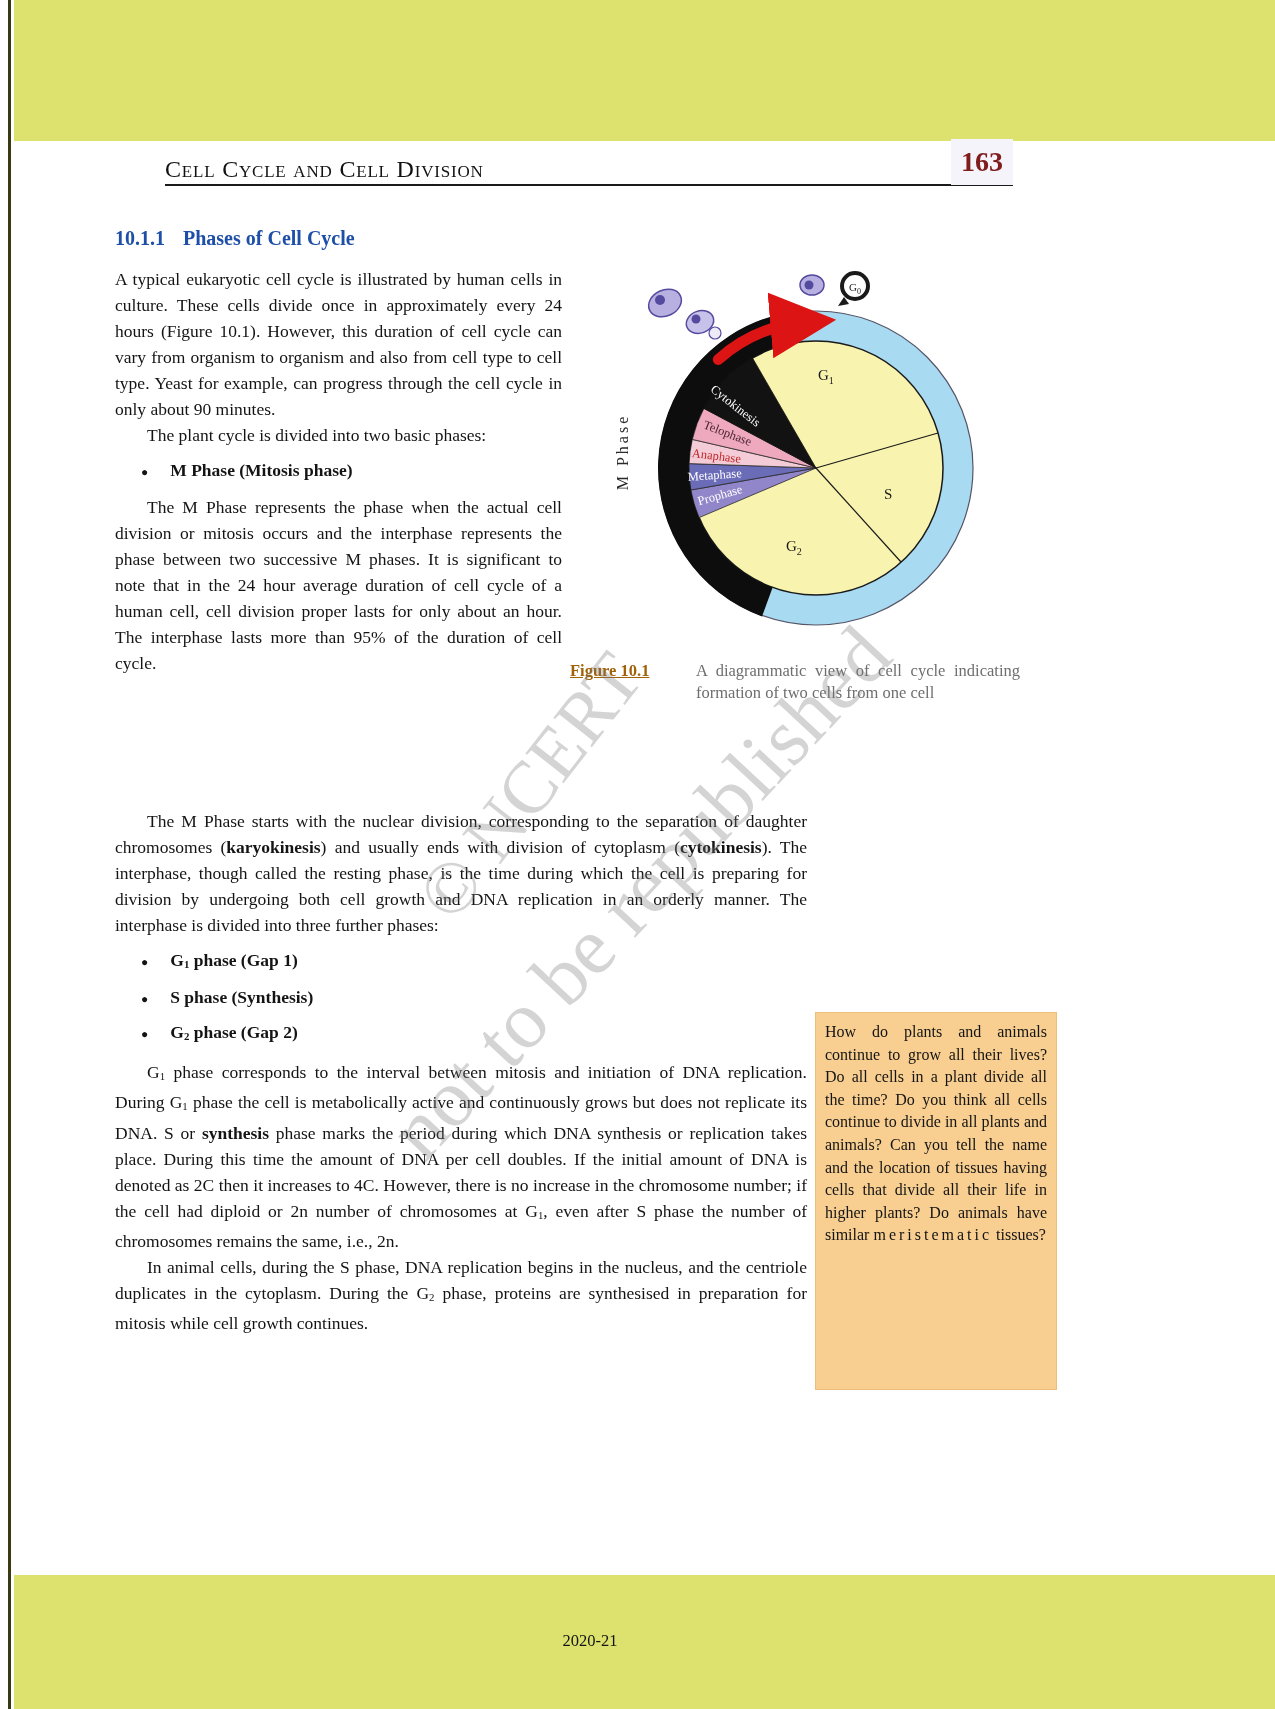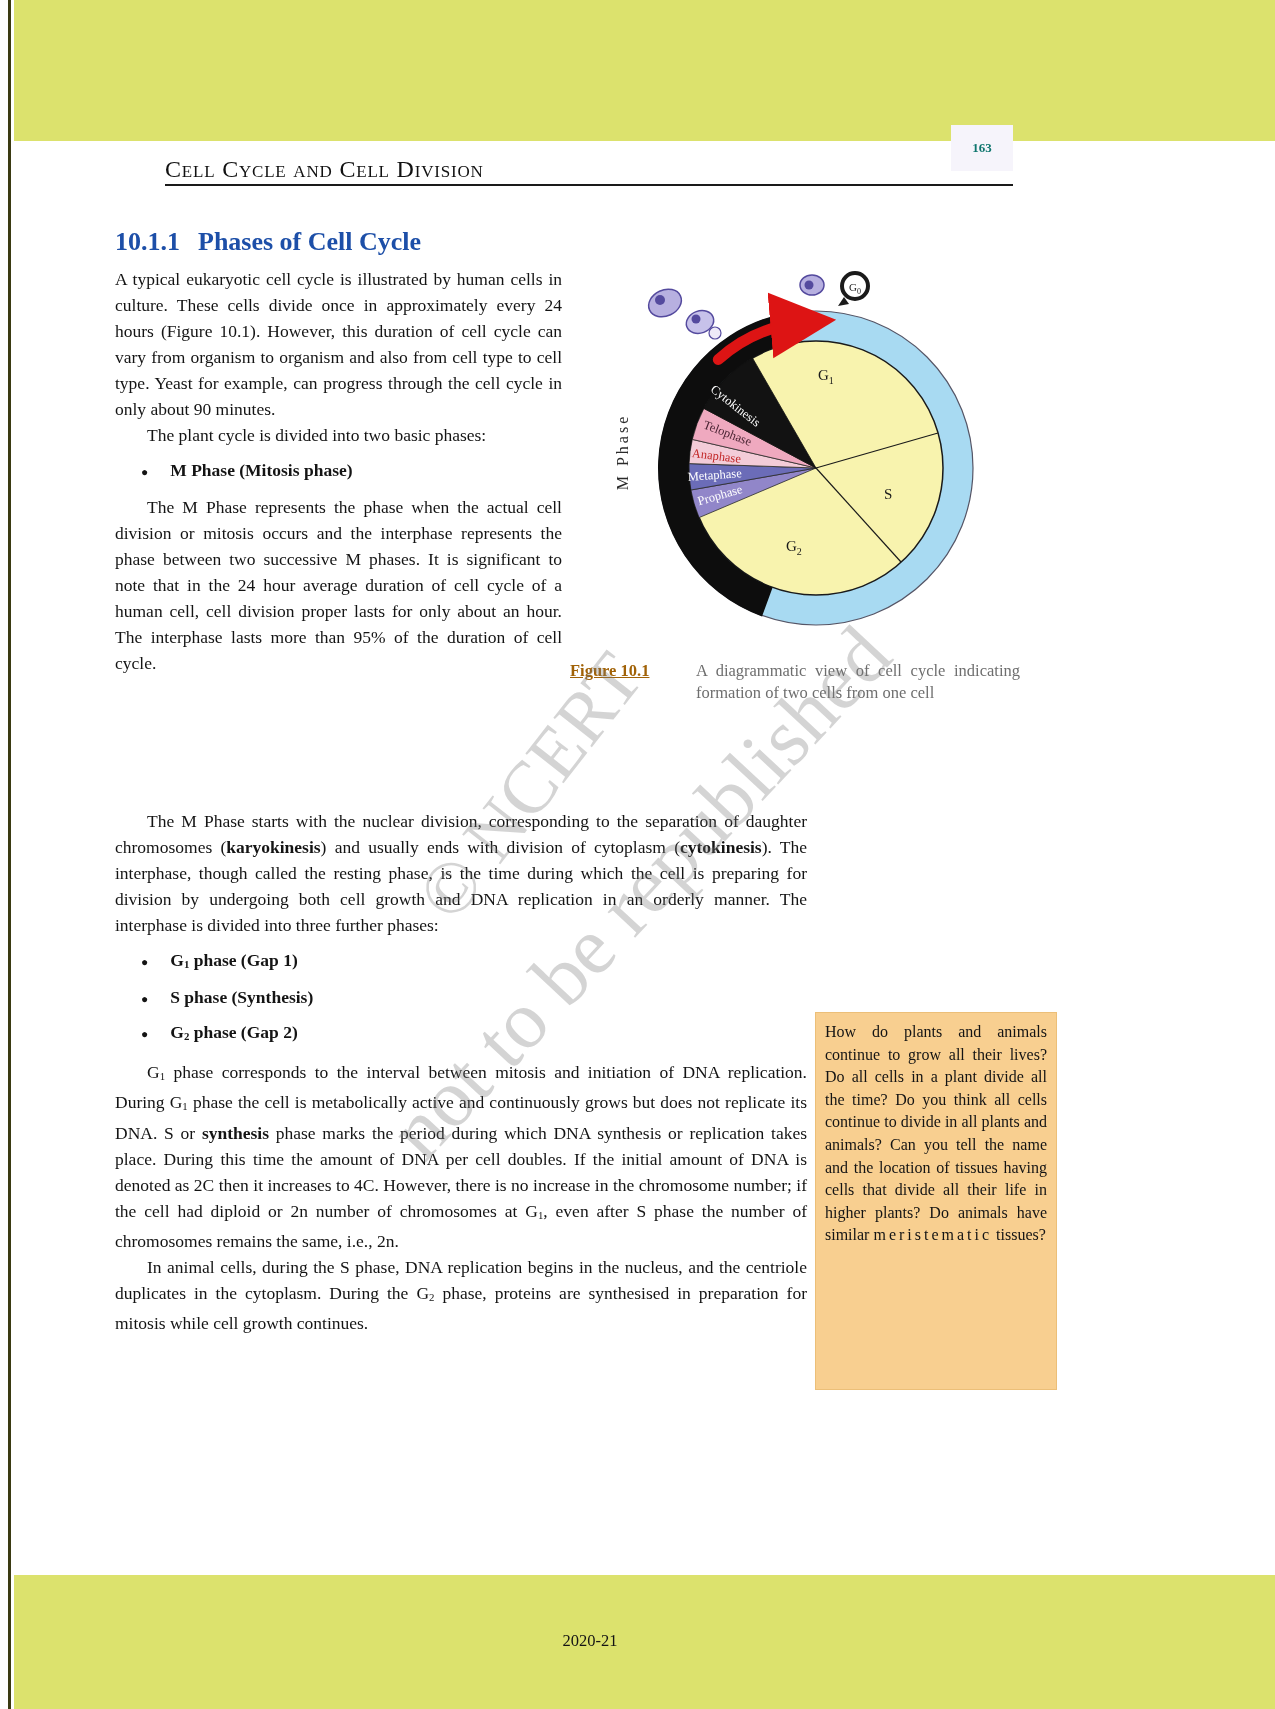--- a/index.html
+++ b/index.html
@@ -6,23 +6,23 @@
   html,body { width:1275px; height:1709px; }
   body { position:relative; background:#ffffff; font-family:"Liberation Serif","DejaVu Serif",serif; color:#141414; }
   .page { position:absolute; inset:0; overflow:hidden; }
 
   .band-top { position:absolute; left:14px; top:0; right:0; height:141px; background:#dce26d; }
   .band-bottom { position:absolute; left:14px; top:1575px; right:0; height:134px; background:#dce26d; }
   .left-rule { position:absolute; left:8px; top:0; width:3px; height:1709px; background:#3a3a12; }
 
   .header-title { position:absolute; left:165px; top:156px; font-variant:small-caps; font-size:24px; letter-spacing:0.8px; color:#111; z-index:2; }
   .header-rule { position:absolute; left:165px; top:184px; width:848px; height:2px; background:#1a1a1a; z-index:2; }
-  .pagenum-box { position:absolute; left:951px; top:125px; width:62px; height:46px; background:#f6f4fb; display:flex; align-items:center; justify-content:center; font-weight:bold; font-size:13px; color:#0f766e; z-index:2; }
+  .pagenum-box { position:absolute; left:951px; top:139px; width:62px; height:46px; background:#f6f4fb; display:flex; align-items:center; justify-content:center; font-weight:bold; font-size:28px; color:#7f1d1d; z-index:2; }
 
-  .section-heading { position:absolute; left:115px; top:227px; color:#1d4fa8; font-weight:bold; font-size:26px; z-index:2; }
+  .section-heading { position:absolute; left:115px; top:227px; color:#1d4fa8; font-weight:bold; font-size:20px; z-index:2; }
   .section-heading .num { margin-right:18px; }
 
   .colA { position:absolute; left:115px; top:266px; width:447px; font-size:17.5px; line-height:26px; text-align:justify; z-index:2; }
   .colB { position:absolute; left:115px; top:792px; width:692px; font-size:17.5px; line-height:26px; text-align:justify; z-index:2;margin-top:16px; }
   p.indent { text-indent:32px; }
 
   .bullets { margin:9px 0; }
   .bullet-item { display:flex; align-items:baseline; margin:7px 0 7px 26px; font-weight:bold; line-height:26px; }
   .bullet-item::before { content:"\25CF"; font-size:12px; margin-right:22px; flex:none; }
 

